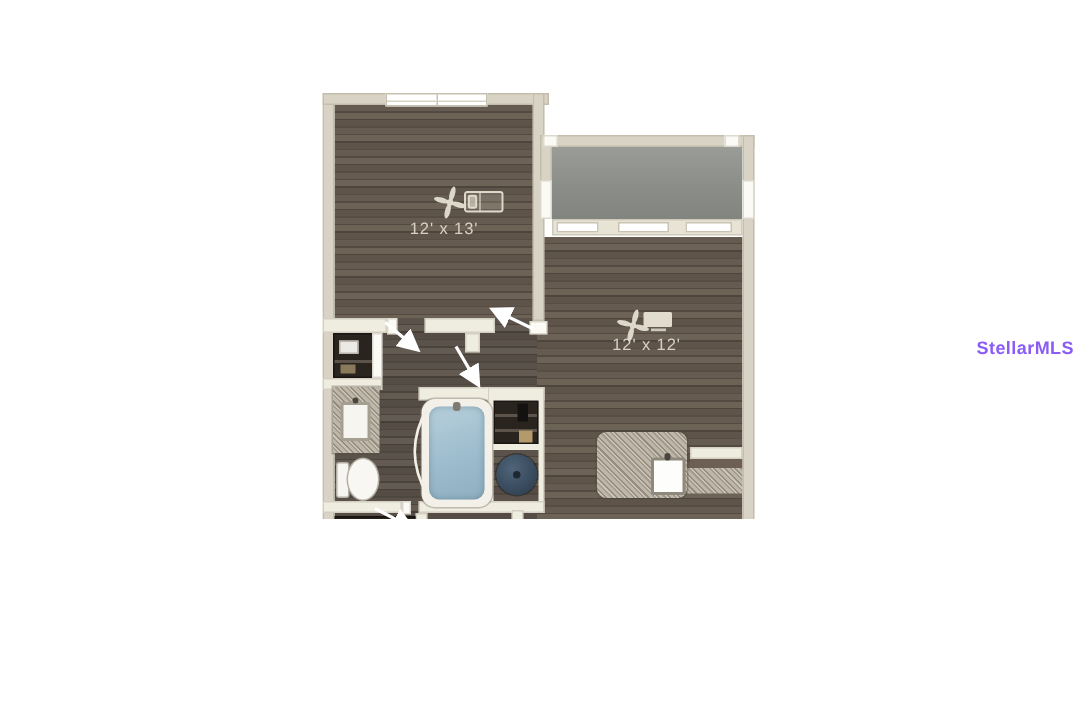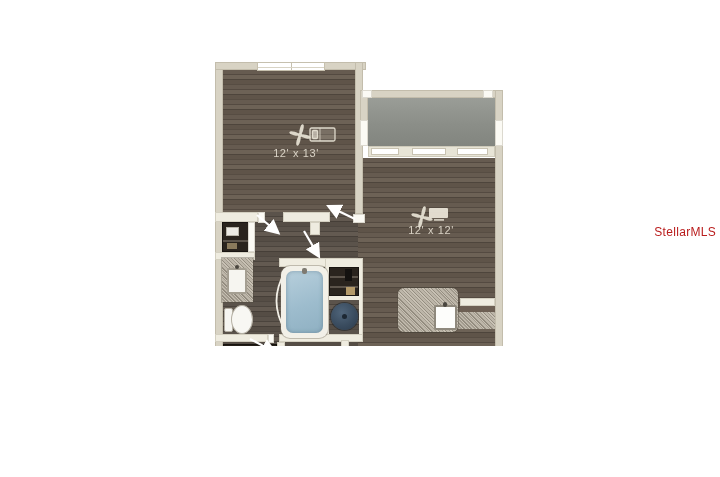--- a/index.html
+++ b/index.html
@@ -13,21 +13,21 @@
   .j{position:absolute;background:#fbfaf4;box-shadow:inset 0 0 0 1px rgba(150,143,124,.30);}
   
   .woodA{position:absolute;background:repeating-linear-gradient(180deg,#665b50 0px,#665b50 4px,#544a41 4px,#544a41 5px,#6d6256 5px,#6d6256 9px,#4e453c 9px,#4e453c 10px,#5f5449 10px,#5f5449 14px,#574d43 14px,#574d43 15px);}
   .woodB{position:absolute;background:repeating-linear-gradient(180deg,#5b534b 0px,#5b534b 4px,#4b443d 4px,#4b443d 5px,#635a51 5px,#635a51 9px,#463f38 9px,#463f38 10px,#554d45 10px,#554d45 14px,#4e4740 14px,#4e4740 15px);}
   .concrete{position:absolute;background:linear-gradient(180deg,#9a9d97 0%,#8b8e88 55%,#82857f 100%);}
   .granite{position:absolute;background:repeating-linear-gradient(45deg,#bdb6a9 0px,#bdb6a9 2px,#a29b8e 2px,#a29b8e 3px,#c9c2b5 3px,#c9c2b5 4px,#948d80 4px,#948d80 5px);}
   .darkcab{position:absolute;background:#2a241e;box-shadow:inset 0 0 0 1px rgba(0,0,0,.4);}
   .shelfline{position:absolute;background:#5c544b;height:2px;}
   .room-label{position:absolute;color:rgba(226,219,206,.92);font-size:11px;letter-spacing:.6px;text-align:center;white-space:nowrap;}
   .star{position:absolute;color:#17130f;font-size:30px;line-height:1;}
-  .watermark{position:absolute;color:#b91c1c;font-size:12px;font-weight:normal;letter-spacing:.3px;}
+  .watermark{position:absolute;color:#8b5cf6;font-size:12px;font-weight:bold;letter-spacing:.3px;}
   .overlay{position:absolute;left:0;top:0;width:288px;height:348px;}
 </style>
 </head>
 <body>
 
 <div class="canvas">
   <div class="plan">
 
     <div class="woodA" style="left:8px;top:8px;width:135px;height:152px;"></div>
     <div class="woodB" style="left:8px;top:150px;width:135px;height:190px;"></div>

